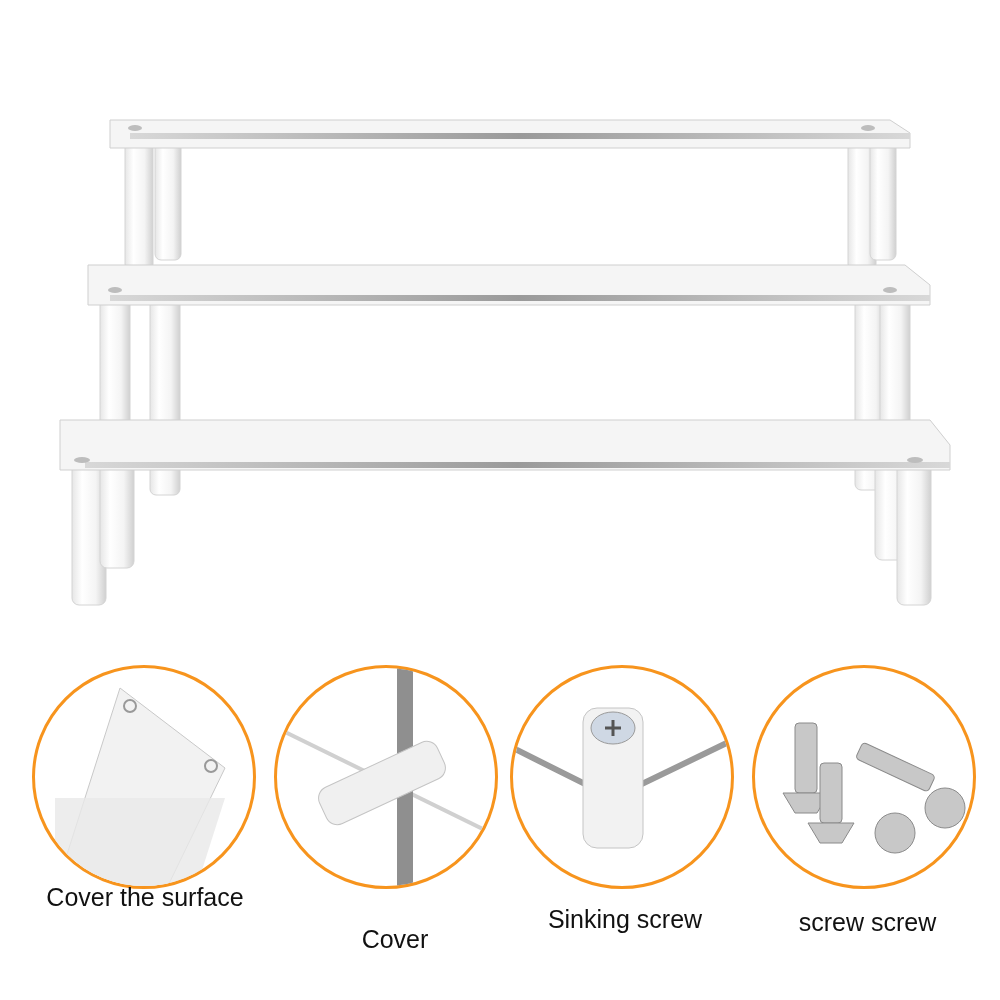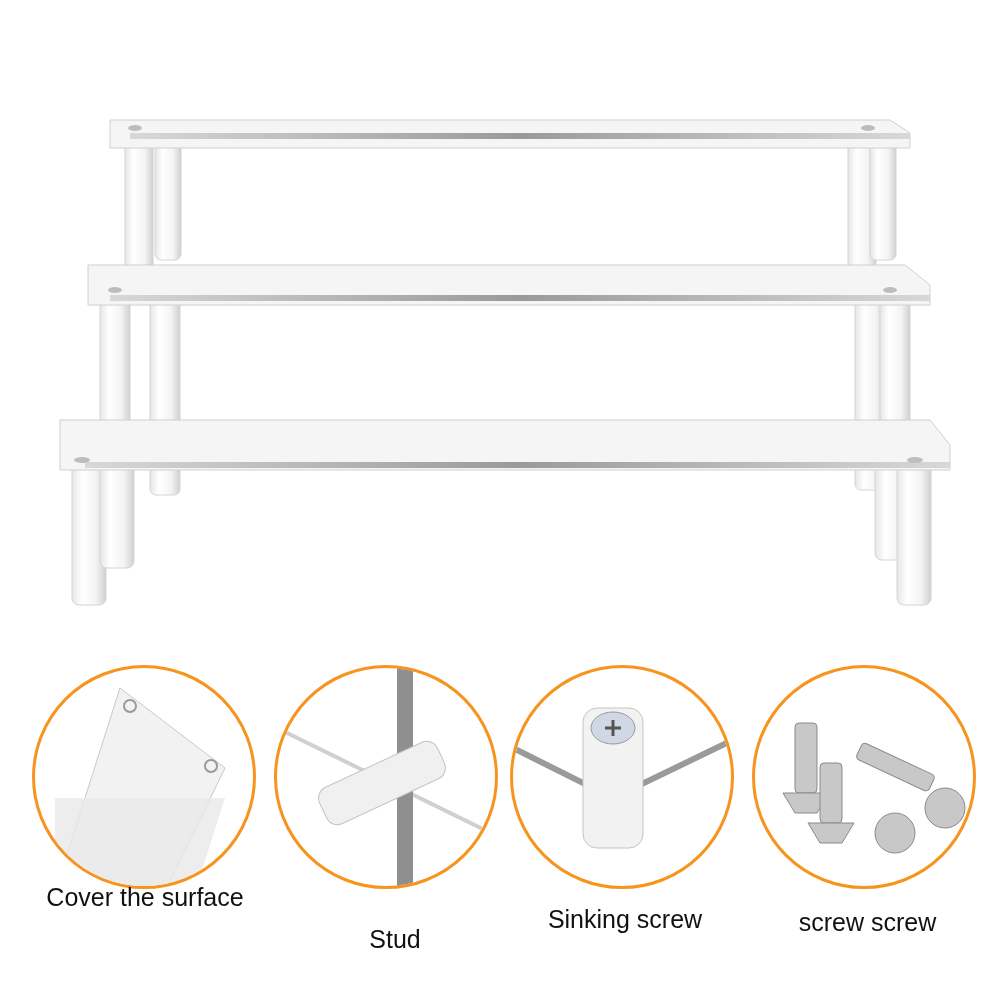--- a/index.html
+++ b/index.html
@@ -105,20 +105,20 @@
       <circle cx="140" cy="165" r="20"></circle>
       <circle cx="190" cy="140" r="20"></circle>
     </g>
   </svg>
 </div>
 
 <div class="label" style="left:10px;top:878px;width:270px;">
   <div>Cover the surface</div>
 </div>
 <div class="label" style="left:300px;top:920px;width:190px;">
-  <div>Stud</div>
+  <div>Cover</div>
 </div>
 <div class="label" style="left:510px;top:900px;width:230px;">
   <div>Sinking screw</div>
 </div>
 <div class="label" style="left:755px;top:903px;width:225px;">
   <div>screw screw</div>
 </div>
 
 </body></html>

